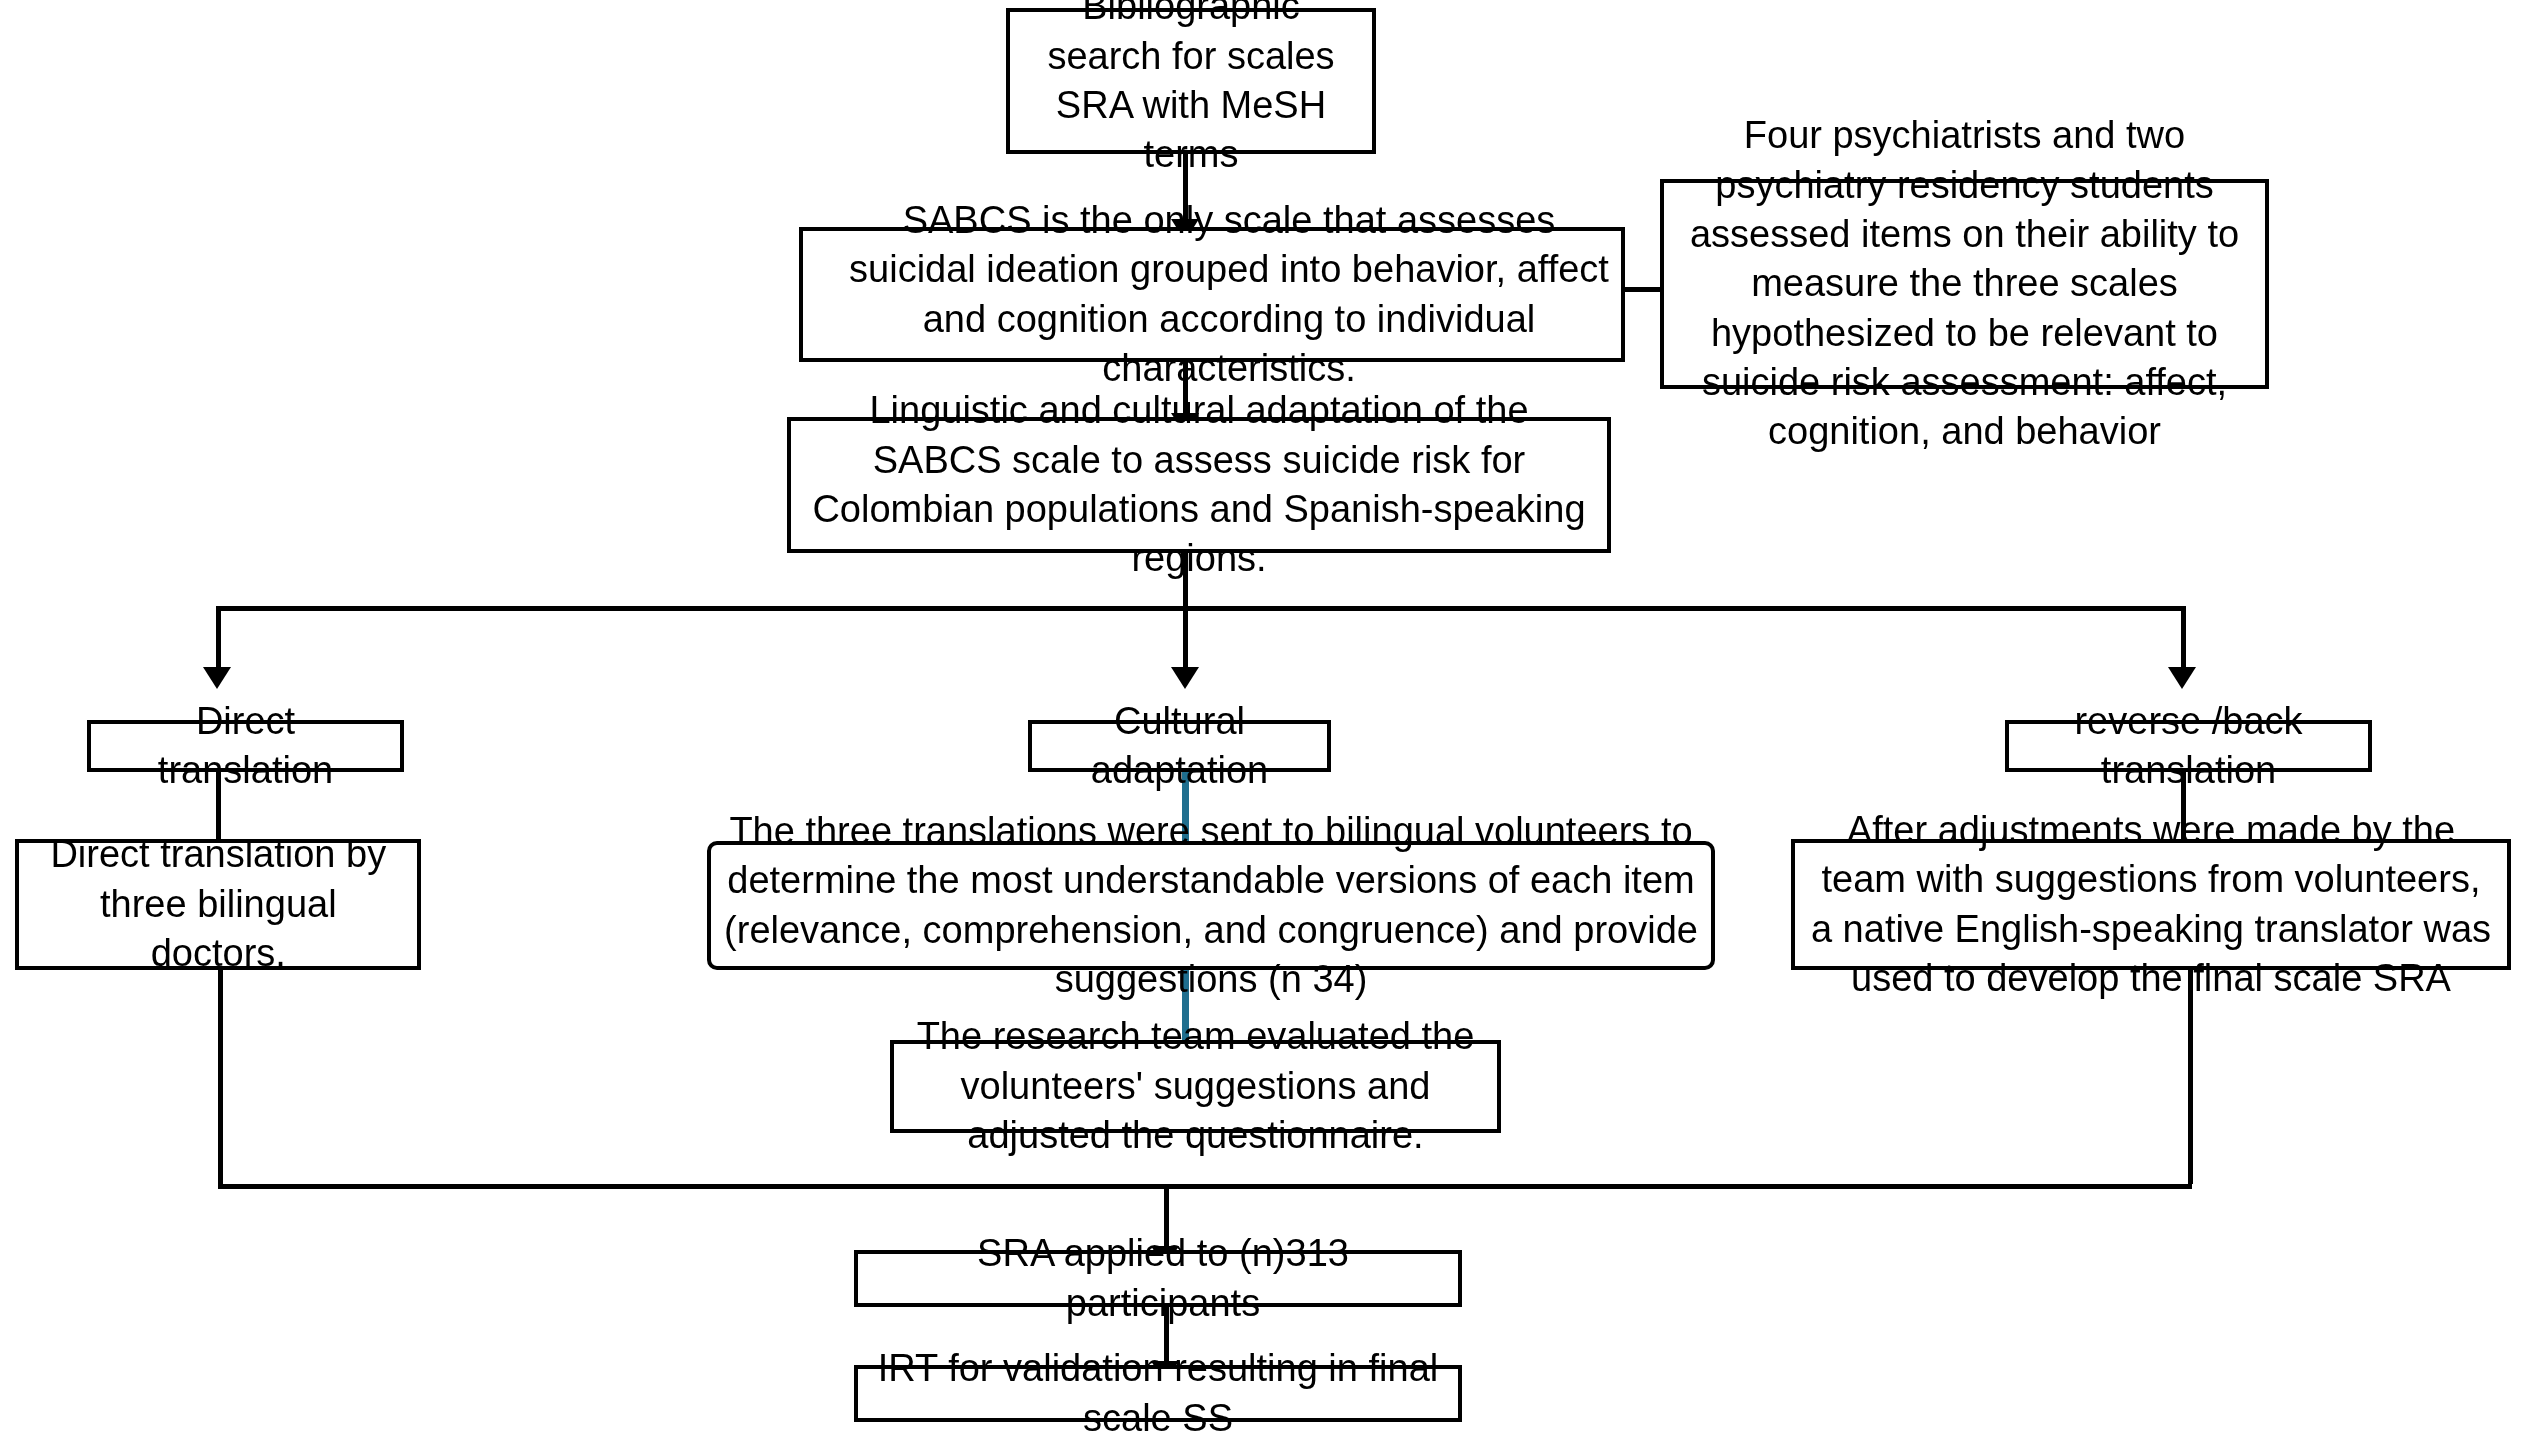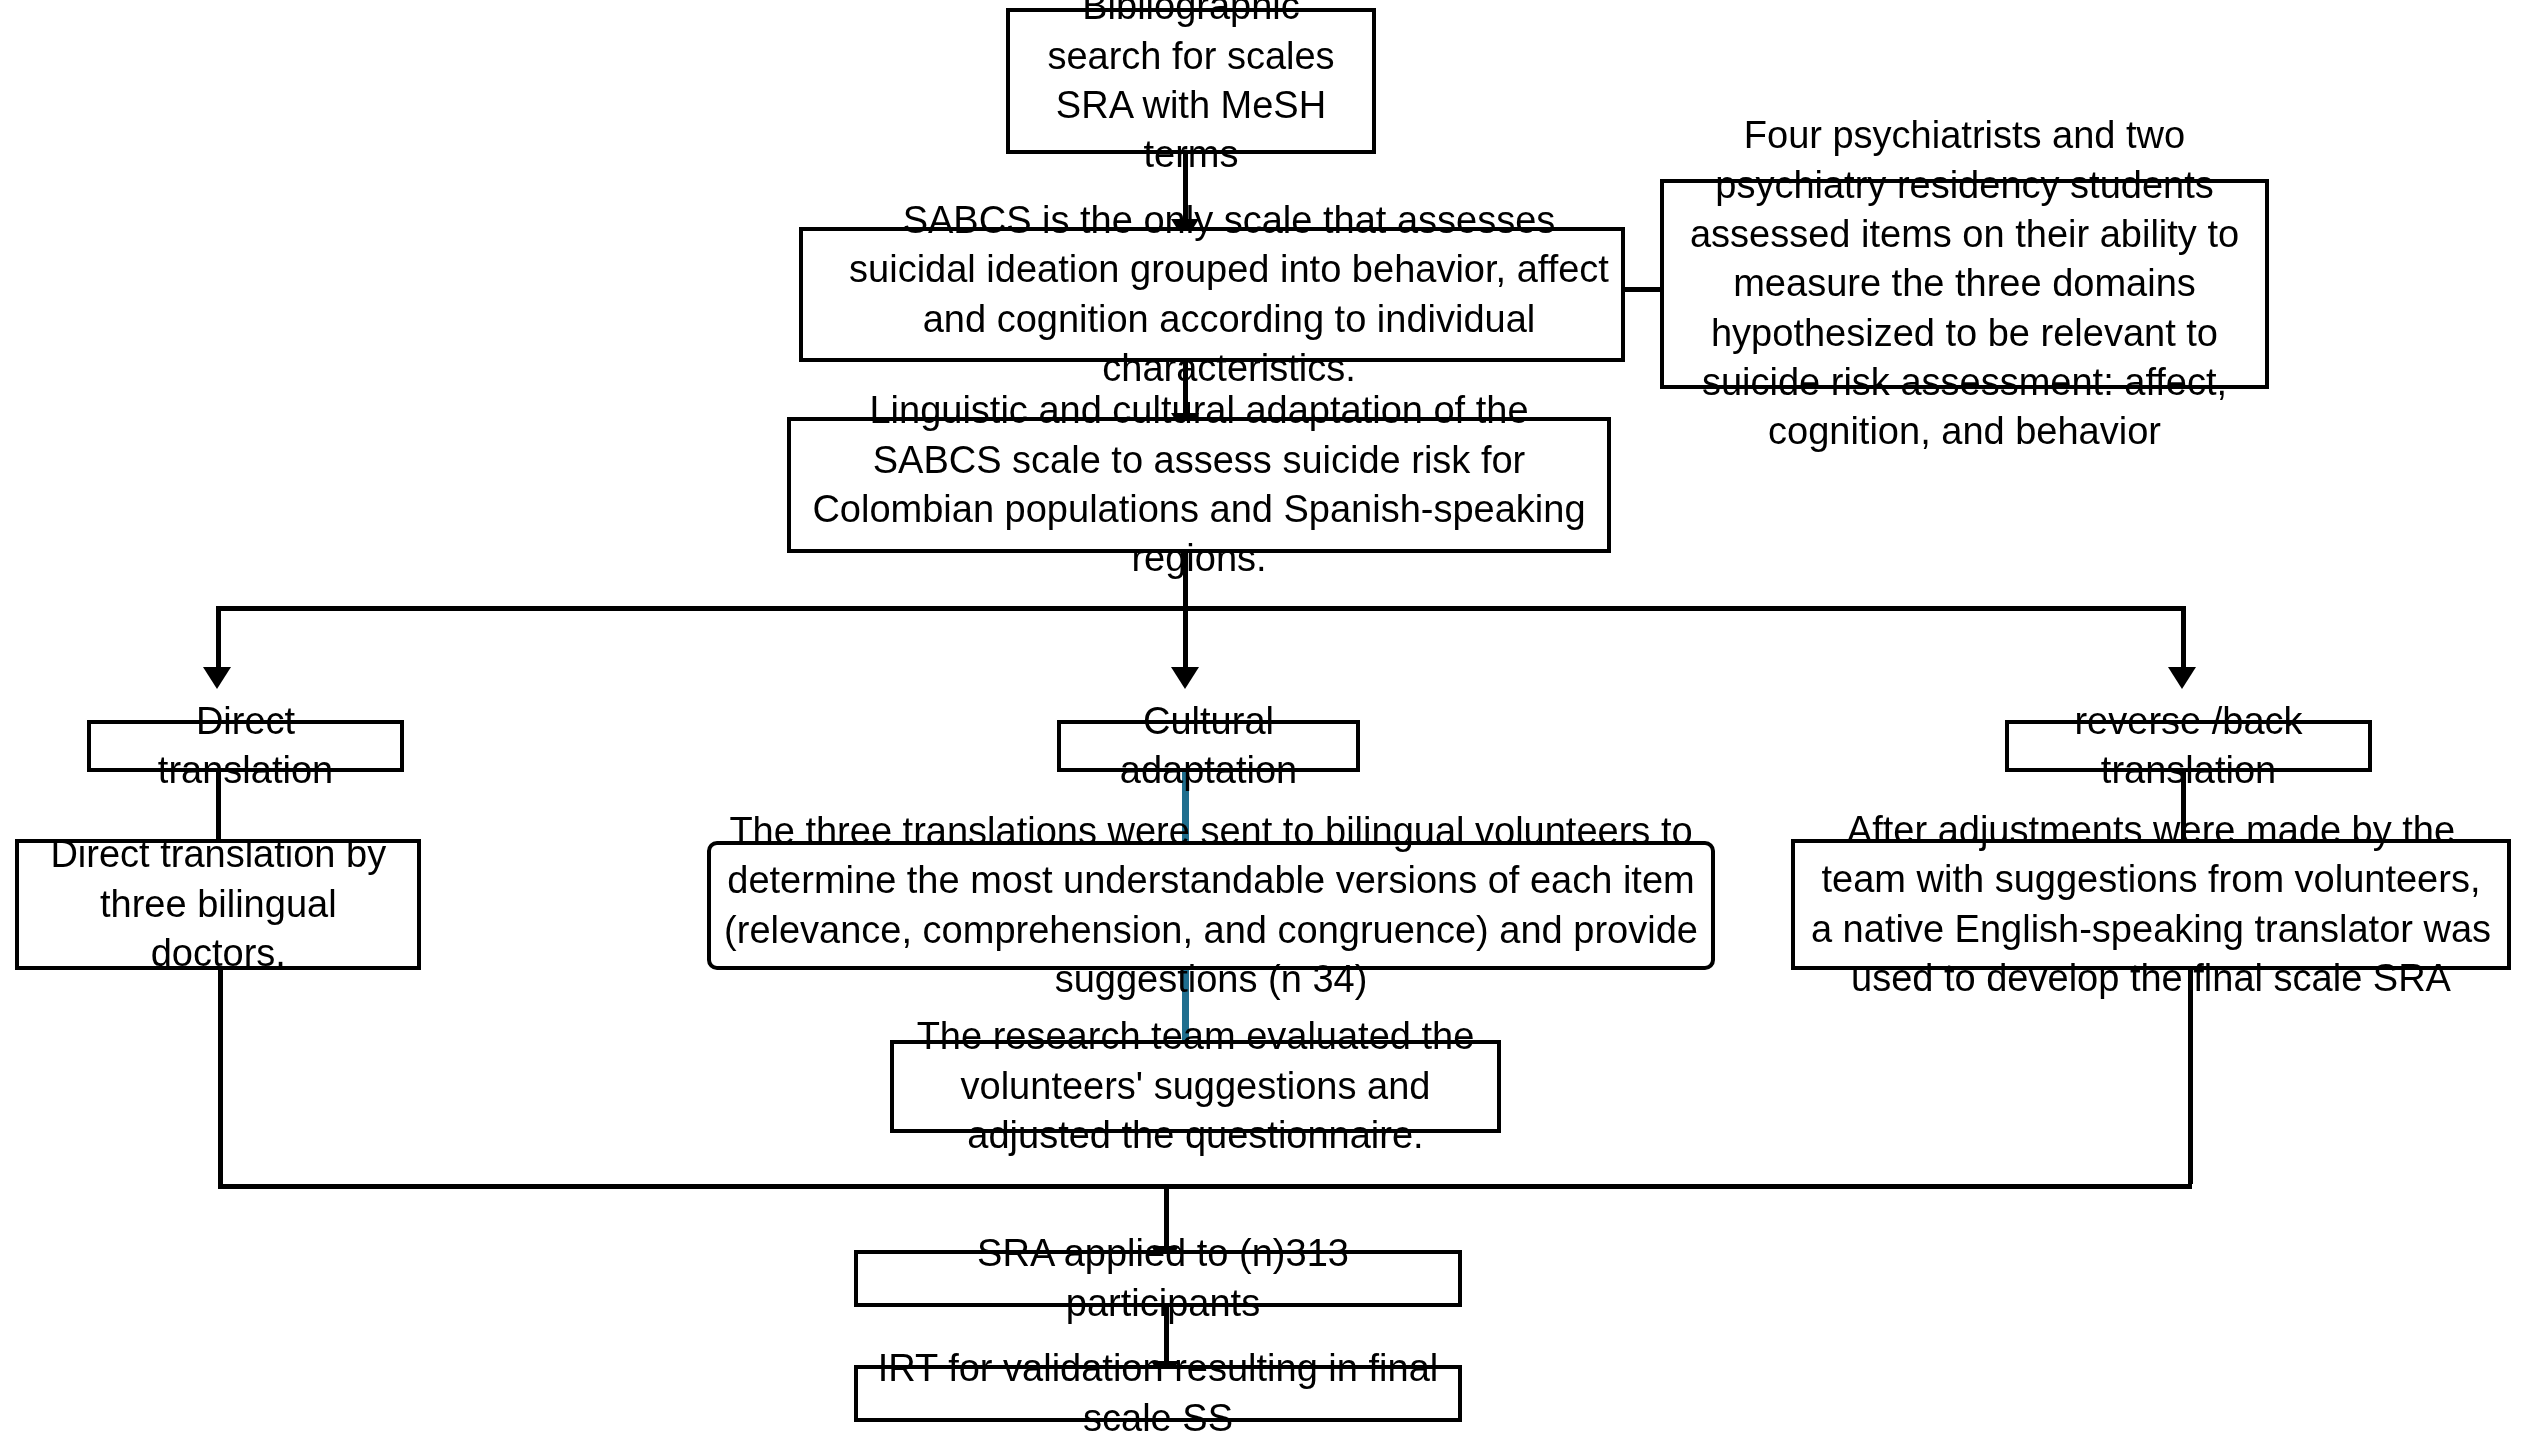--- a/index.html
+++ b/index.html
@@ -103,32 +103,32 @@
 
   <div class="node" style="left:1006px; top:8px; width:370px; height:146px;">
     <span class="txt">Bibliographic search for scales SRA with MeSH terms</span>
   </div>
 
   <div class="node" style="left:799px; top:227px; width:826px; height:135px;padding-left:46px;">
     <span class="txt">SABCS is the only scale that assesses suicidal ideation grouped into behavior, affect and cognition according to individual characteristics.</span>
   </div>
 
   <div class="node" style="left:1660px; top:179px; width:609px; height:210px;">
-    <span class="txt">Four psychiatrists and two psychiatry residency students assessed items on their ability to measure the three domains hypothesized to be relevant to suicide risk assessment: affect, cognition, and behavior</span>
+    <span class="txt">Four psychiatrists and two psychiatry residency students assessed items on their ability to measure the three scales hypothesized to be relevant to suicide risk assessment: affect, cognition, and behavior</span>
   </div>
 
   <div class="node" style="left:787px; top:417px; width:824px; height:136px;">
     <span class="txt">Linguistic and cultural adaptation of the SABCS scale to assess suicide risk for Colombian populations and Spanish-speaking regions.</span>
   </div>
 
   <div class="node" style="left:59px; top:720px; width:317px; height:52px;margin-left:28px;">
     <span class="txt">Direct translation</span>
   </div>
 
-  <div class="node" style="left:1028px; top:720px; width:303px; height:52px;margin-left:29px;">
+  <div class="node" style="left:1028px; top:720px; width:303px; height:52px;">
     <span class="txt">Cultural adaptation</span>
   </div>
 
   <div class="node" style="left:2005px; top:720px; width:367px; height:52px;justify-content:center;">
     <span class="txt">reverse /back translation</span>
   </div>
 
   <div class="node" style="left:15.3px; top:839px; width:406px; height:131px;">
     <span class="txt">Direct translation by three bilingual doctors.</span>
   </div>

